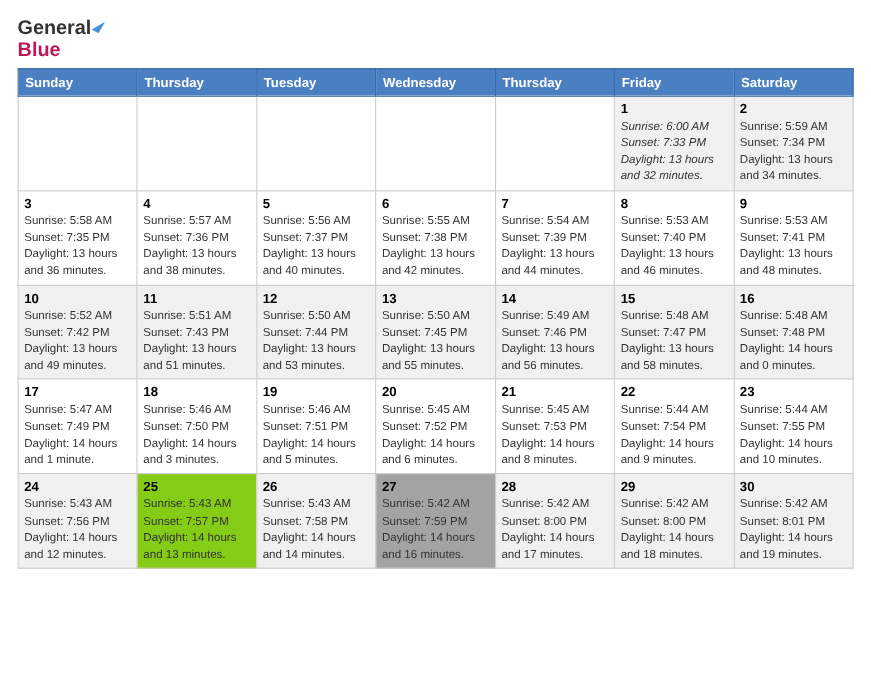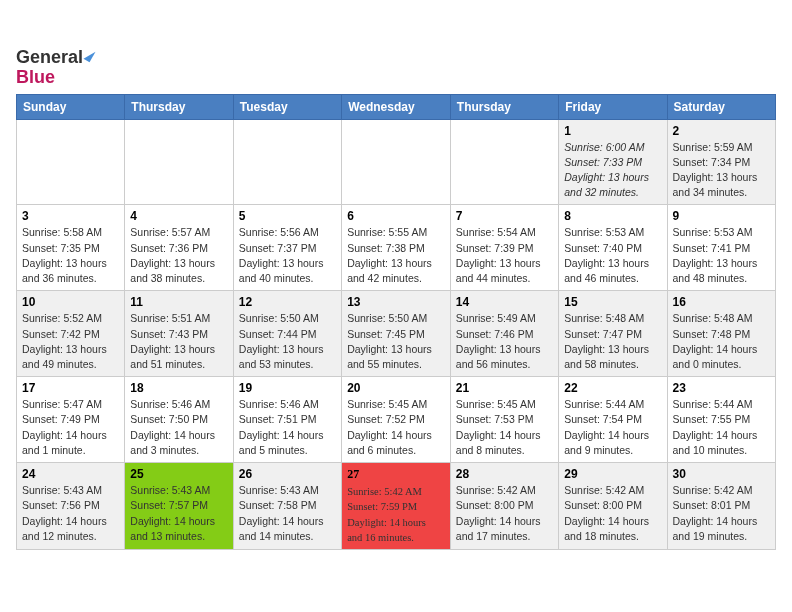--- a/index.html
+++ b/index.html
@@ -23,21 +23,20 @@
     }
     .logo-text {
       font-size: 18px;
       font-weight: bold;
       color: #333;
       line-height: 1.1;
     }
     .logo-row {
       display: flex;
       align-items: flex-start;
-      margin-top: 32px;
     }
     .title-block {
       text-align: right;
     }
     .month-title {
       font-size: 36px;
       font-weight: bold;
       color: #333;
       line-height: 1.1;
     }
@@ -319,21 +318,21 @@
 Daylight: 14 hours
 and 13 minutes.</div>
         </td>
         <td style="background: rgb(240, 240, 240);">
           <span class="day-num">26</span>
           <div class="day-info" style="white-space: pre-line;">Sunrise: 5:43 AM
 Sunset: 7:58 PM
 Daylight: 14 hours
 and 14 minutes.</div>
         </td>
-        <td style="background: #ef4444; font-family: Liberation Serif, serif;">
+        <td style="background: #a3a3a3;">
           <span class="day-num">27</span>
           <div class="day-info" style="white-space: pre-line;">Sunrise: 5:42 AM
 Sunset: 7:59 PM
 Daylight: 14 hours
 and 16 minutes.</div>
         </td>
         <td style="background: rgb(240, 240, 240);">
           <span class="day-num">28</span>
           <div class="day-info" style="white-space: pre-line;">Sunrise: 5:42 AM
 Sunset: 8:00 PM

